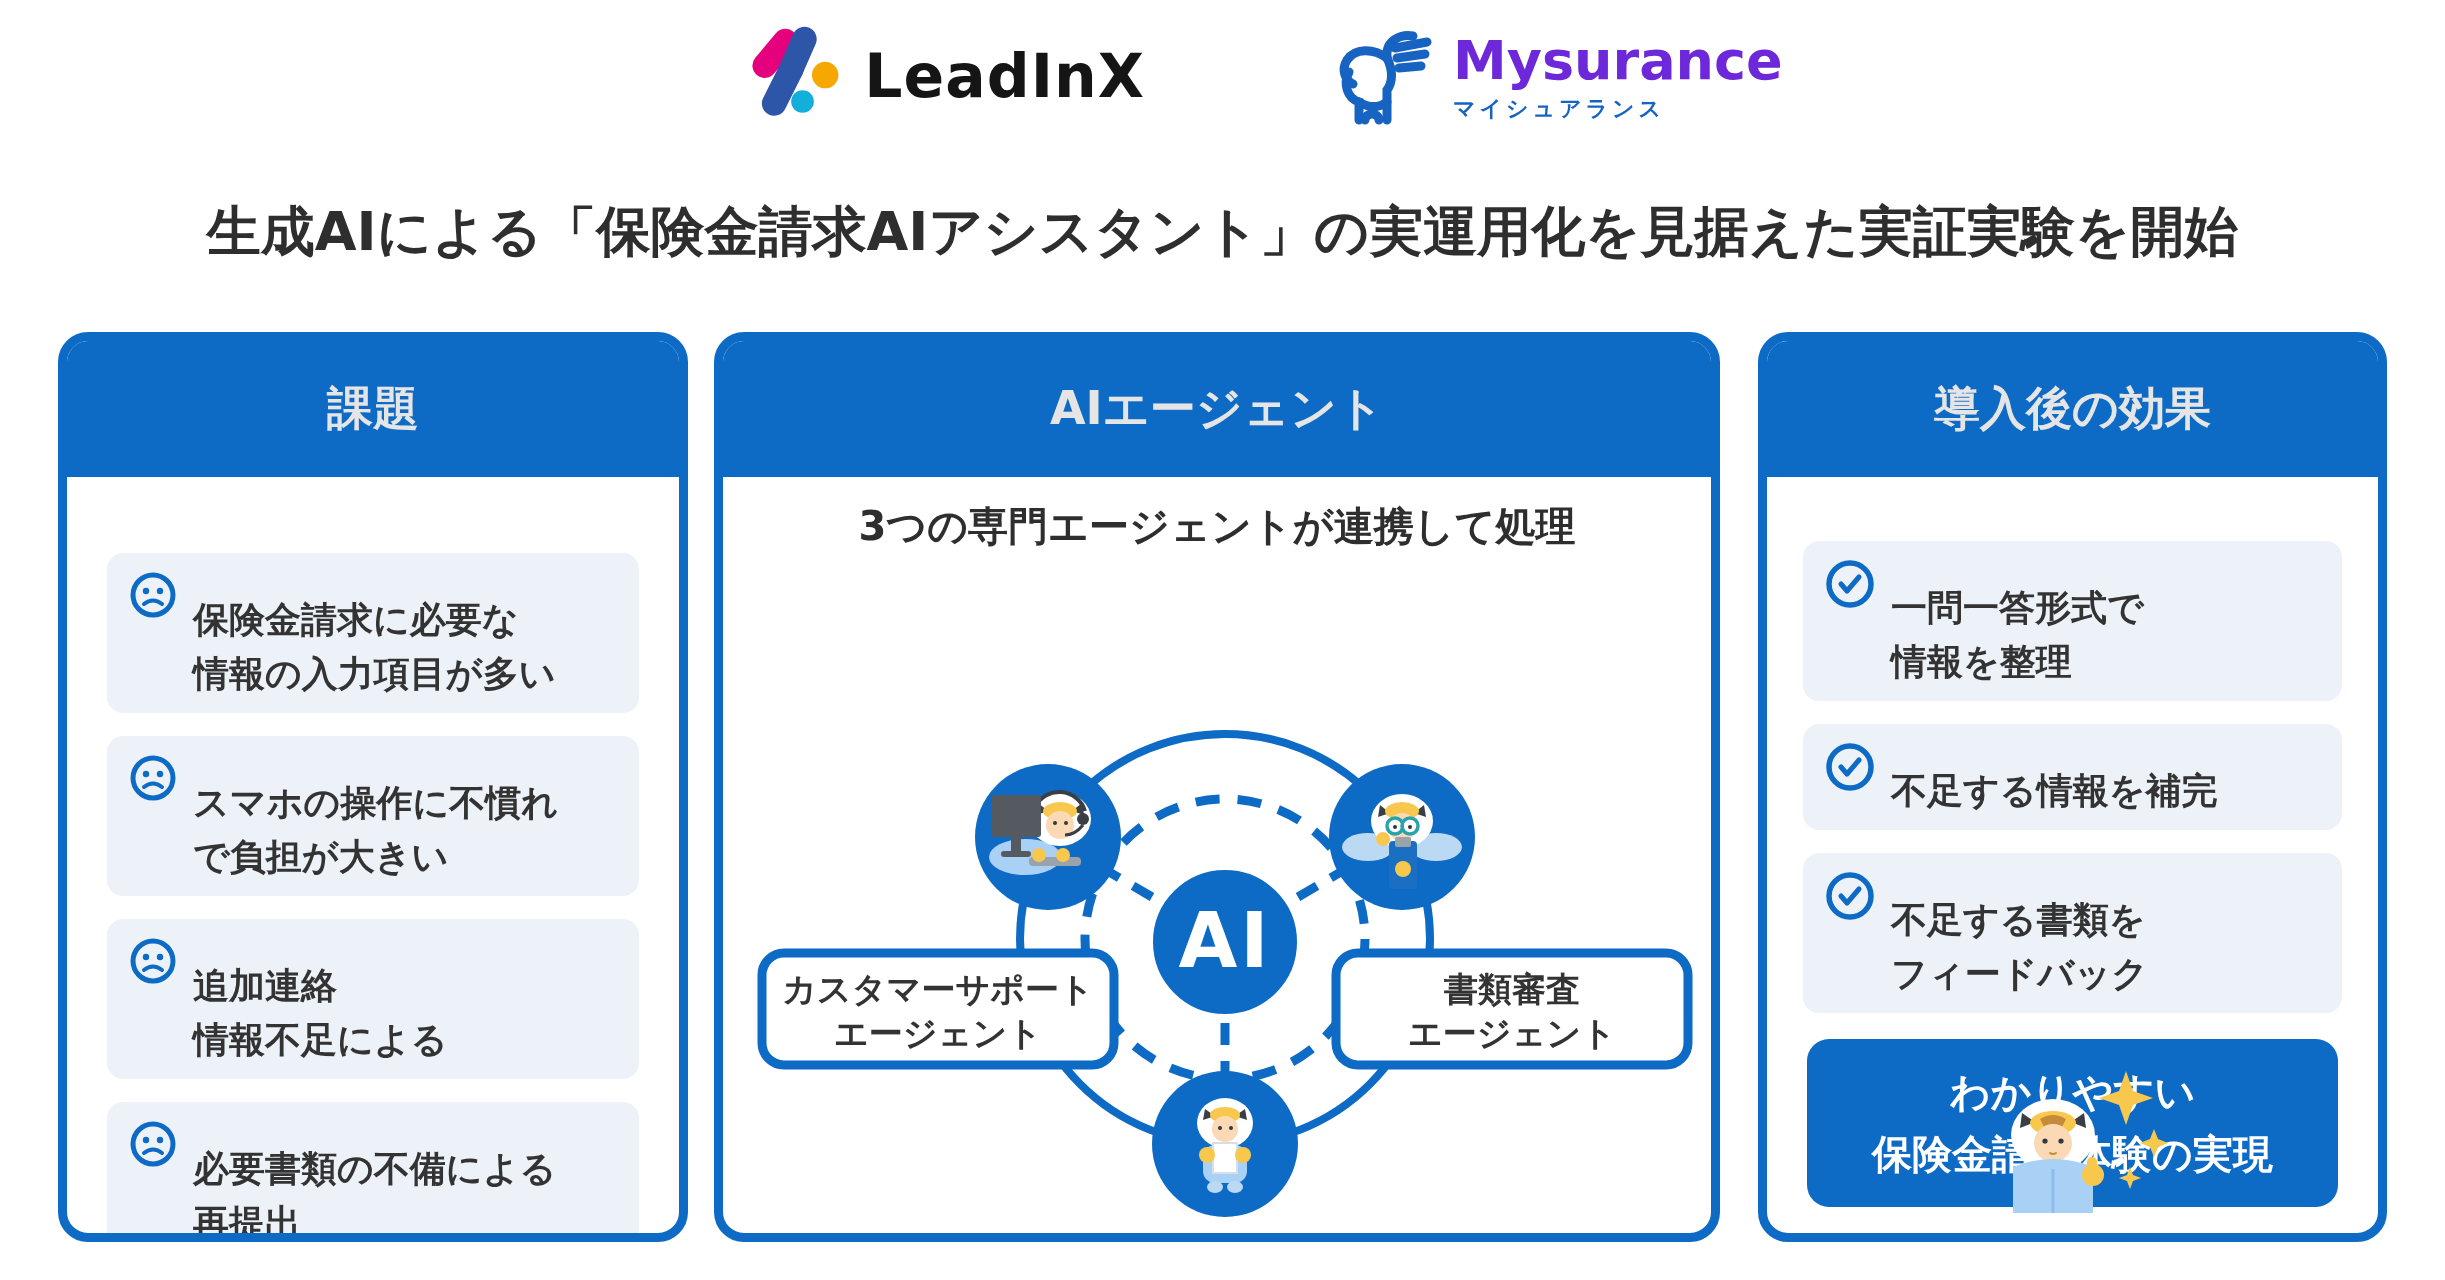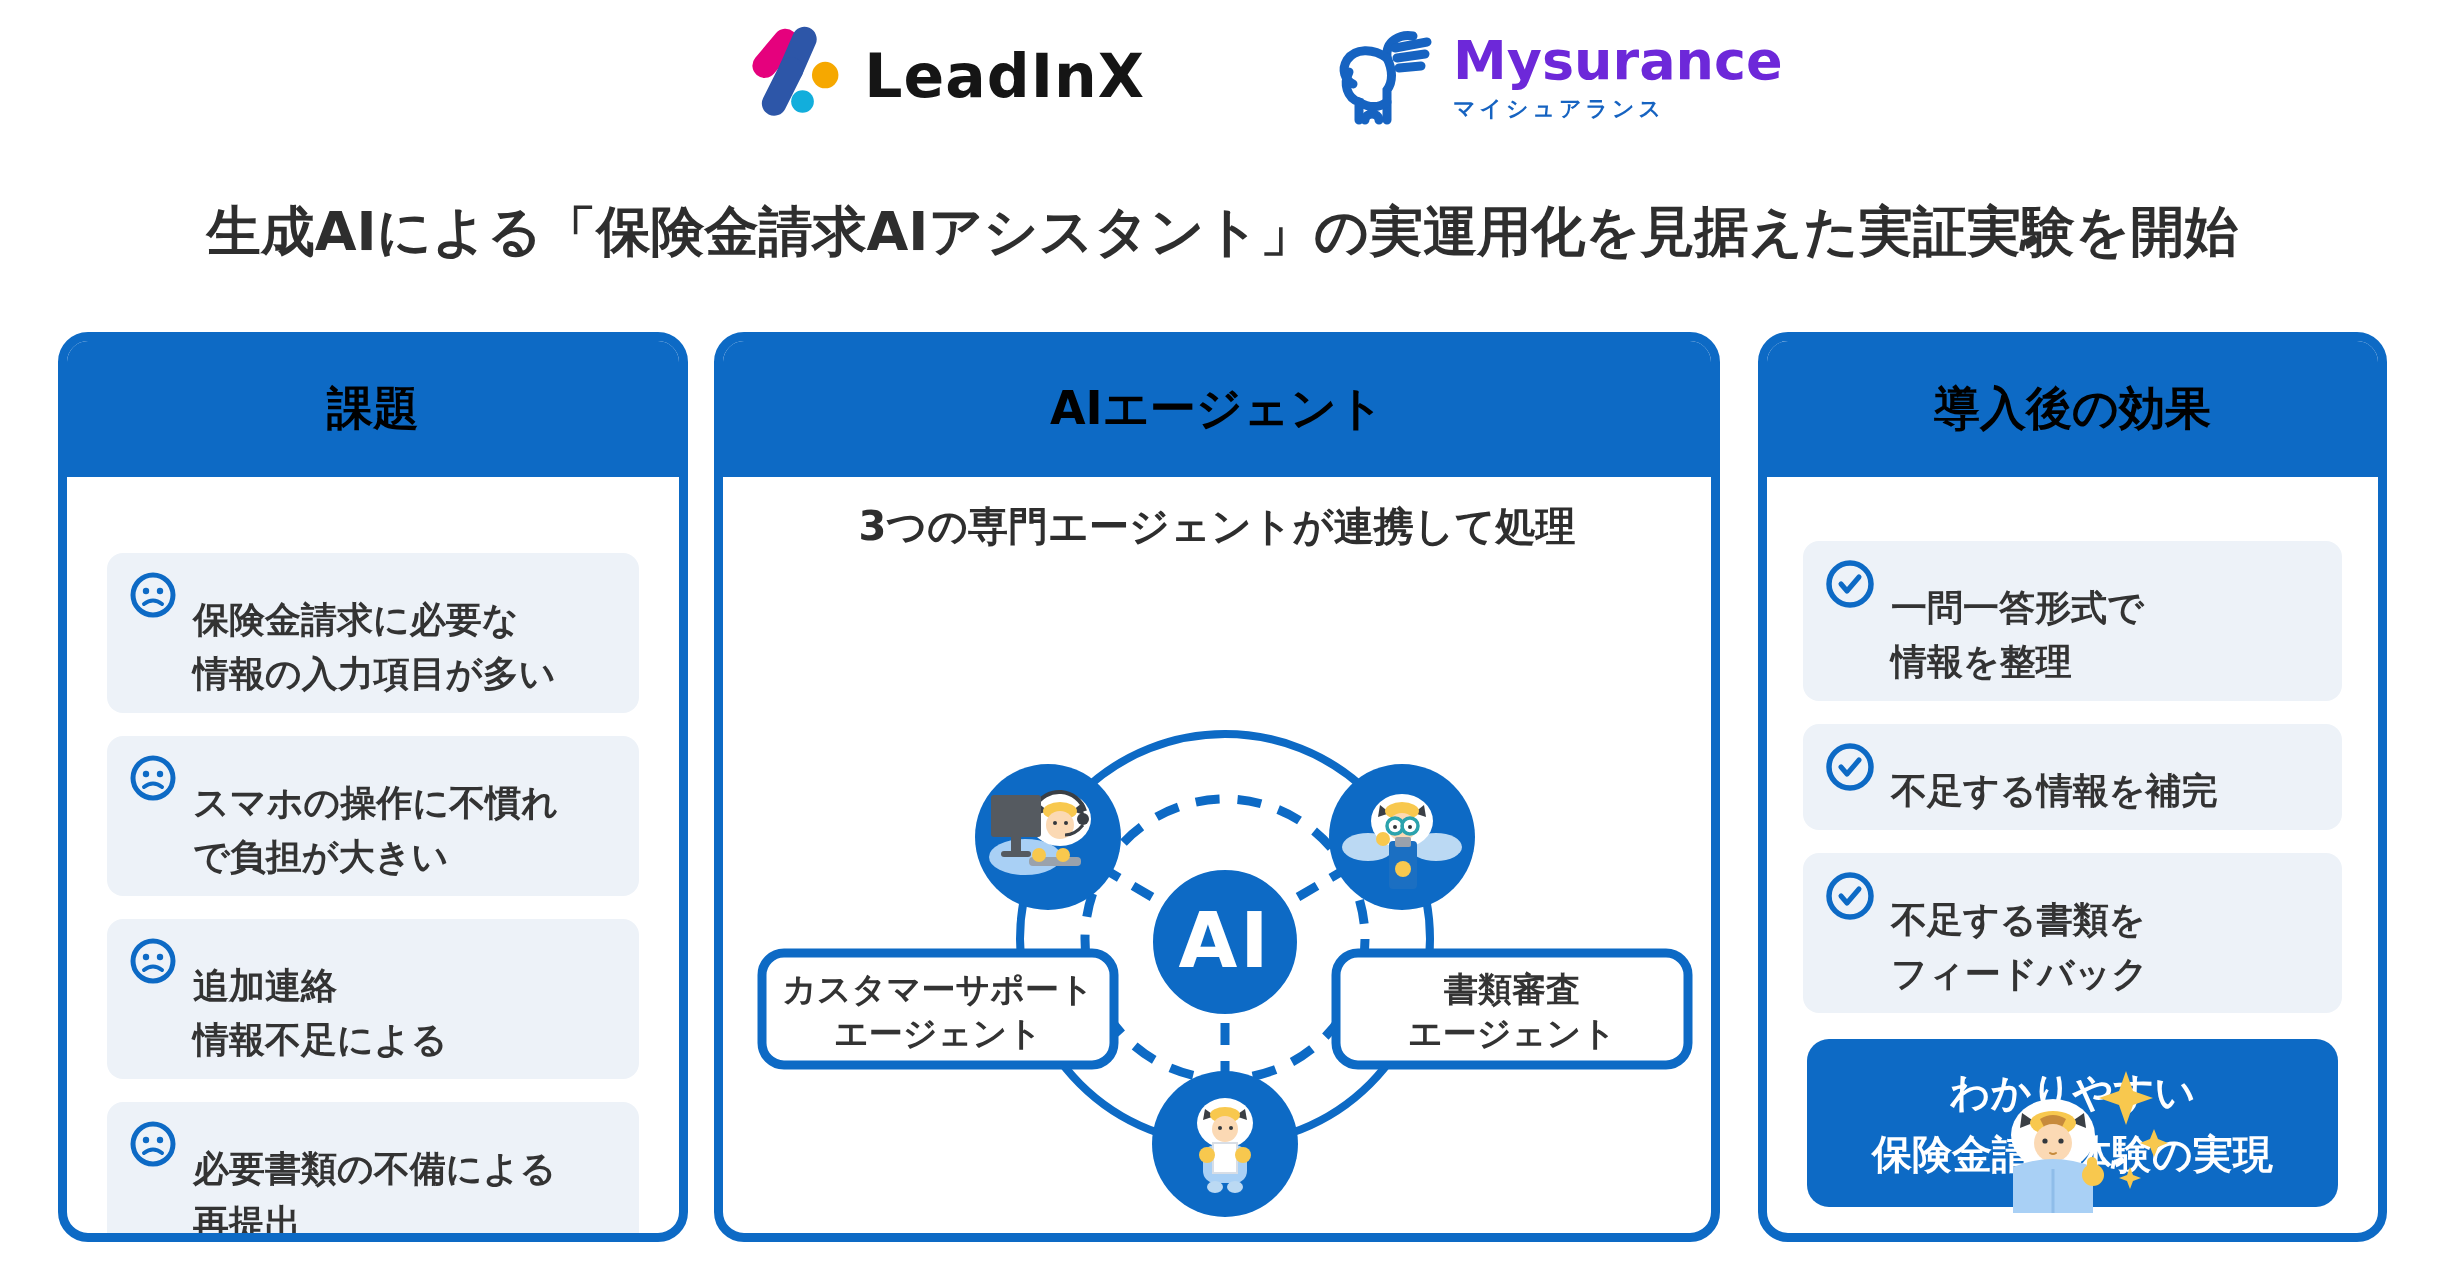--- a/index.html
+++ b/index.html
@@ -18,21 +18,21 @@
   
   .main-title{position:absolute;top:196px;left:0;width:100%;text-align:center;
     font-size:54px;font-weight:800;color:#2e2e2e;letter-spacing:0;}
   
   .panel{position:absolute;top:332px;height:910px;background:#fff;
     border:9px solid #0D6AC5;border-radius:30px;box-sizing:border-box;overflow:hidden;}
   .panel-left{left:58px;width:630px;}
   .panel-mid{left:714px;width:1006px;}
   .panel-right{left:1758px;width:629px;}
   .panel-header{background:#0D6AC5;height:136px;display:flex;align-items:center;
-    justify-content:center;color:#000000;font-size:46px;font-weight:800;}
+    justify-content:center;color:#e5e5e5;font-size:46px;font-weight:800;}
   .panel-body{position:relative;}
   .cards{display:flex;flex-direction:column;gap:23px;padding:0 40px;}
   .panel-left .cards{margin-top:76px;}
   .panel-right .cards{margin-top:64px;padding:0 36px;}
   .card{background:#EDF2F8;border-radius:16px;padding:12px 22px;
     display:flex;align-items:flex-start;gap:16px;}
   .card .icon{flex:0 0 auto;margin-top:6px;}
   .card .txt{font-size:36px;font-weight:700;color:#333;line-height:1.5;margin-top:28px;}
   .card .txt span{display:block;}
   .card .txt span:empty{display:none;}

